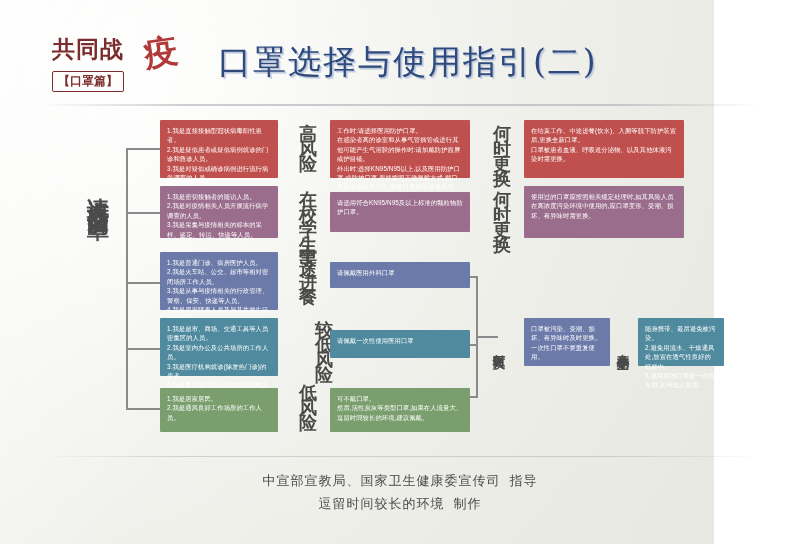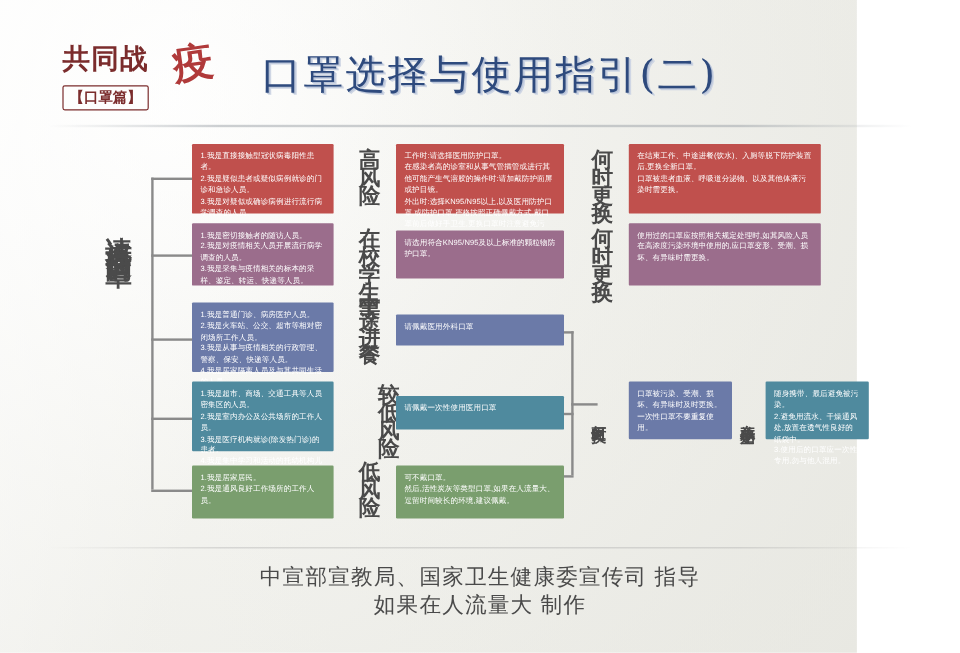--- a/index.html
+++ b/index.html
@@ -89,22 +89,22 @@
   }
 
   
   .ln{position:absolute;background:#8a8a8a;}
   .ln.v{width:1.6px;}
   .ln.h{height:1.6px;}
 
   
   .footer{
     position:absolute;left:0;top:470px;width:800px;text-align:center;
-    font-family:Liberation Sans, sans-serif;
-    color:#4a4a4a;font-size:18px;line-height:23px;letter-spacing:1px;
+    font-family:Liberation Mono, monospace;
+    color:#4a4a4a;font-size:13px;line-height:23px;letter-spacing:1px;
   }
   .frule{
     position:absolute;left:40px;top:456px;width:720px;height:1px;
     background:linear-gradient(90deg,rgba(120,120,120,0) 0%,#a5a5a5 20%,#a5a5a5 80%,rgba(120,120,120,0) 100%);
     opacity:.45;
   }
 </style>
 </head>
 <body>
 
@@ -178,17 +178,17 @@
 
     <div class="box" style="left:524px;top:318px;width:86px;height:48px;background:#6b7aa8;">口罩被污染、受潮、损坏、有异味时及时更换。
 一次性口罩不要重复使用。</div>
     <div class="box" style="left:638px;top:318px;width:86px;height:48px;background:#4f8a9e;">随身携带、最后避免被污染。
 2.避免用流水、干燥通风处,放置在透气性良好的纸袋中。
 3.使用后的口罩应一次性专用,勿与他人混用。</div>
 
     <div class="frule"></div>
     <div class="footer">
       <div>中宣部宣教局、国家卫生健康委宣传司    指导</div>
-      <div>如果在人流量大    制作</div>
+      <div>逗留时间较长的环境    制作</div>
     </div>
 
   </div>
 </div>
 
 </body></html>

